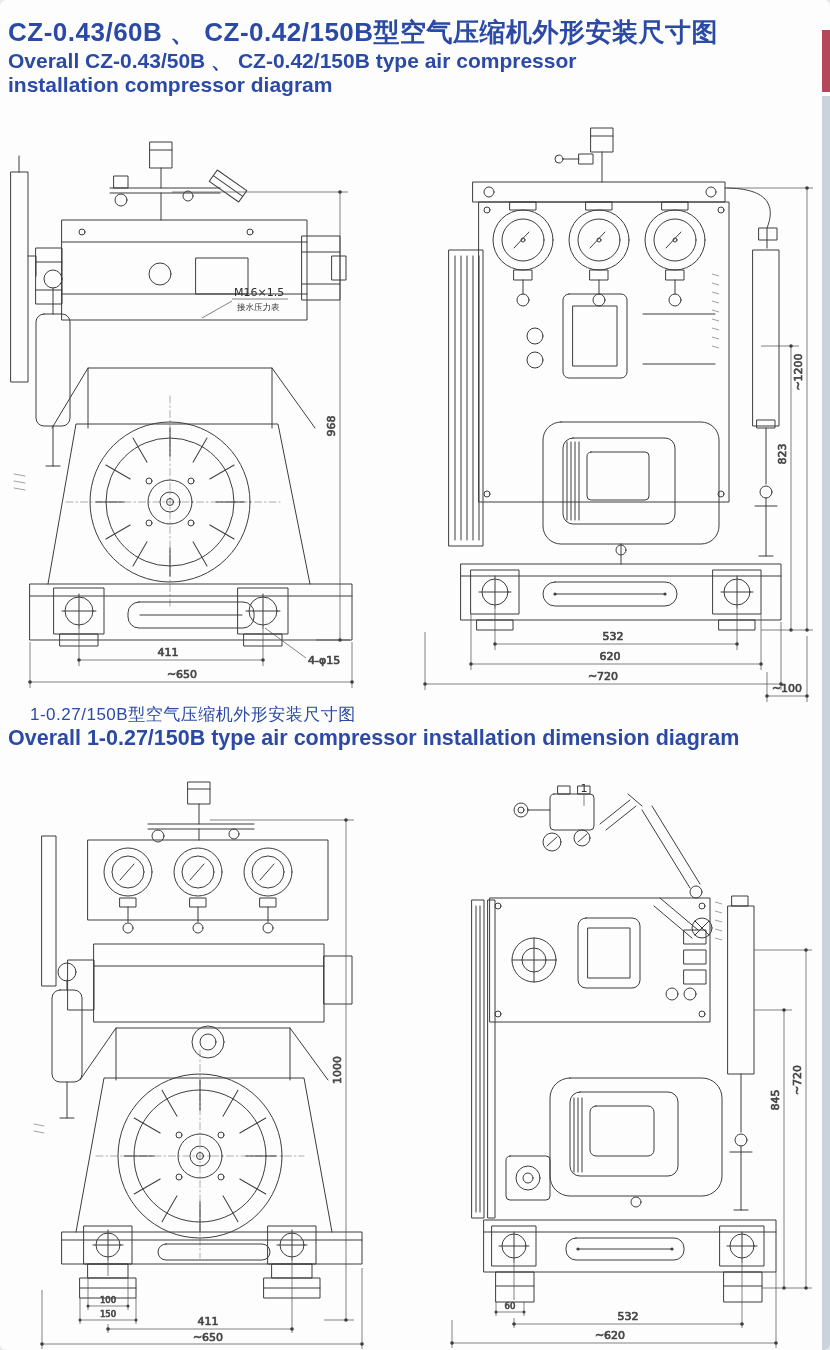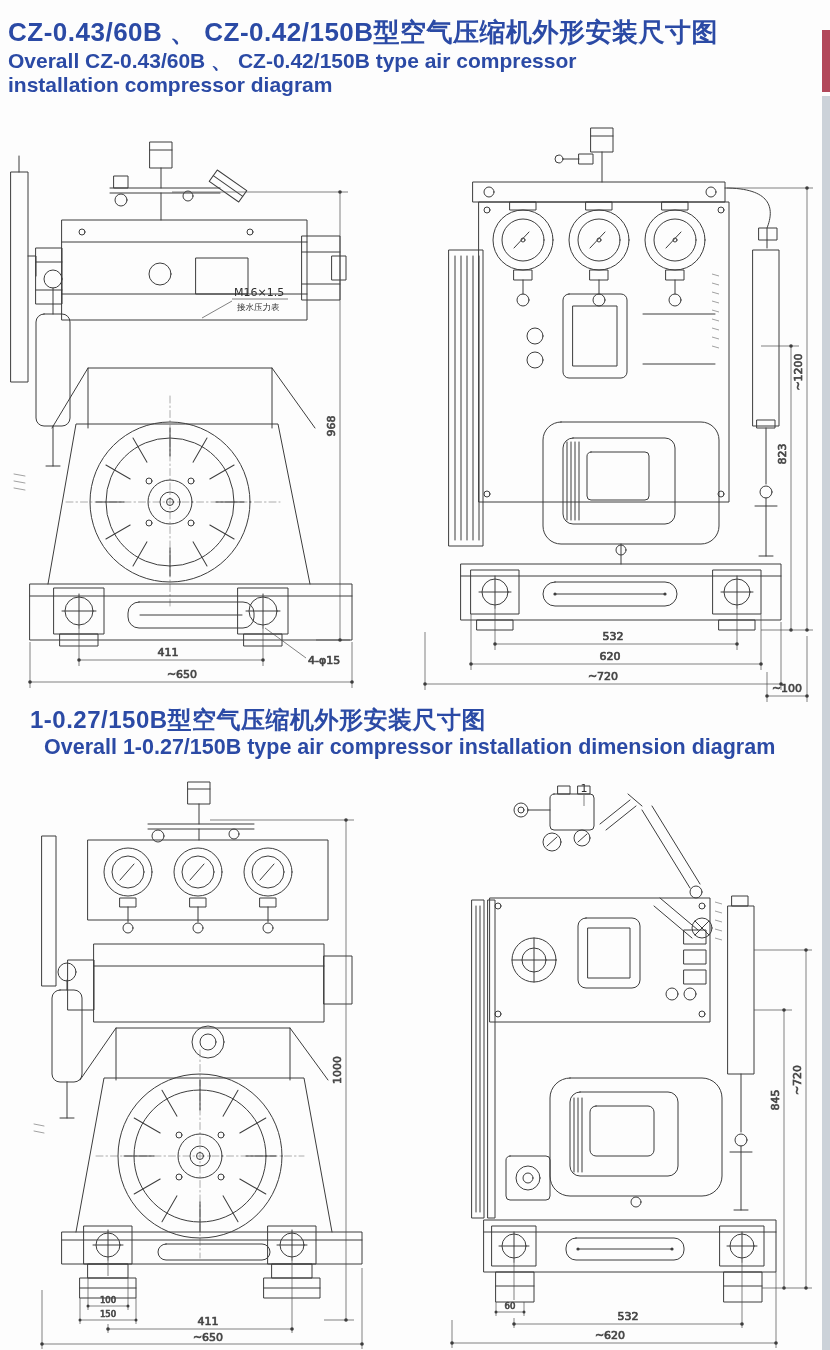--- a/index.html
+++ b/index.html
@@ -1,49 +1,50 @@
 <!DOCTYPE html>
 <html><head>
 <meta charset="utf-8">
 <style>
   html,body { margin:0; padding:0; background:#e8e8e8; }
   .sheet {
     position:relative; width:830px; height:1350px; margin:0 auto;
     background:#fdfdfd; overflow:hidden;
     font-family:"Liberation Sans", sans-serif;
+    border-radius:6px;
   }
   .page-edge { position:absolute; right:0; top:96px; width:8px; height:1254px; background:#ccd2d9; }
   .page-edge-red { position:absolute; right:0; top:30px; width:8px; height:62px; background:#b2485a; }
 
   .title1 { position:absolute; left:8px; top:16px; width:810px; }
   .title1 .zh { color:#2b4aa5; font-weight:bold; font-size:26px; line-height:1.25; letter-spacing:0.5px; }
   .title1 .en { color:#2b4aa5; font-weight:bold; font-size:21px; line-height:1.15; }
   .title2 { position:absolute; left:8px; top:704px; width:810px; }
-  .title2 .zh { color:#2b4aa5; font-weight:bold; font-size:24px; line-height:1.3; padding-left:22px; letter-spacing:0.5px; }
-  .title2 .en { color:#2b4aa5; font-weight:bold; font-size:21.5px; line-height:1.2;margin-left:36px; }
+  .title2 .zh { color:#2b4aa5; font-weight:normal; font-size:17px; line-height:1.3; padding-left:22px; letter-spacing:0.5px; }
+  .title2 .en { color:#2b4aa5; font-weight:bold; font-size:21.5px; line-height:1.2; }
 
   svg { position:absolute; }
   .s  { stroke:#3d3d3d; stroke-width:1; fill:none; stroke-linejoin:round; stroke-linecap:round; }
   .tn { stroke:#555; stroke-width:0.55; fill:none; }
   .d  { stroke:#4c4c4c; stroke-width:0.7; fill:none; }
   .cl { stroke:#6a6a6a; stroke-width:0.55; fill:none; stroke-dasharray:7 3 1.5 3; }
   .sf { fill:#3d3d3d; stroke:none; }
   .dt  { font-family:"DejaVu Sans",sans-serif; font-size:11px; fill:#2e2e2e; }
   .dts { font-family:"DejaVu Sans",sans-serif; font-size:8.5px; fill:#2e2e2e; }
 </style>
 </head>
 <body>
 
 <div class="sheet">
   <div class="page-edge"></div>
   <div class="page-edge-red"></div>
 
   <div class="title1">
     <div class="zh">CZ-0.43/60B 、 CZ-0.42/150B型空气压缩机外形安装尺寸图</div>
-    <div class="en">Overall CZ-0.43/60B 、 CZ-0.42/150B type air compressor</div>
+    <div class="en">Overall CZ-0.43/50B 、 CZ-0.42/150B type air compressor</div>
     <div class="en">installation compressor diagram</div>
   </div>
 
   <svg style="left:10px; top:136px;" width="385" height="556" viewBox="0 0 385 556">
     <g class="s">
       <rect x="140" y="6" width="22" height="26"></rect>
         <line x1="140" y1="14" x2="162" y2="14"></line>
       <line x1="151" y1="32" x2="151" y2="52"></line>
       <line x1="100" y1="52" x2="210" y2="52"></line>
         <line x1="100" y1="57" x2="210" y2="57"></line>

